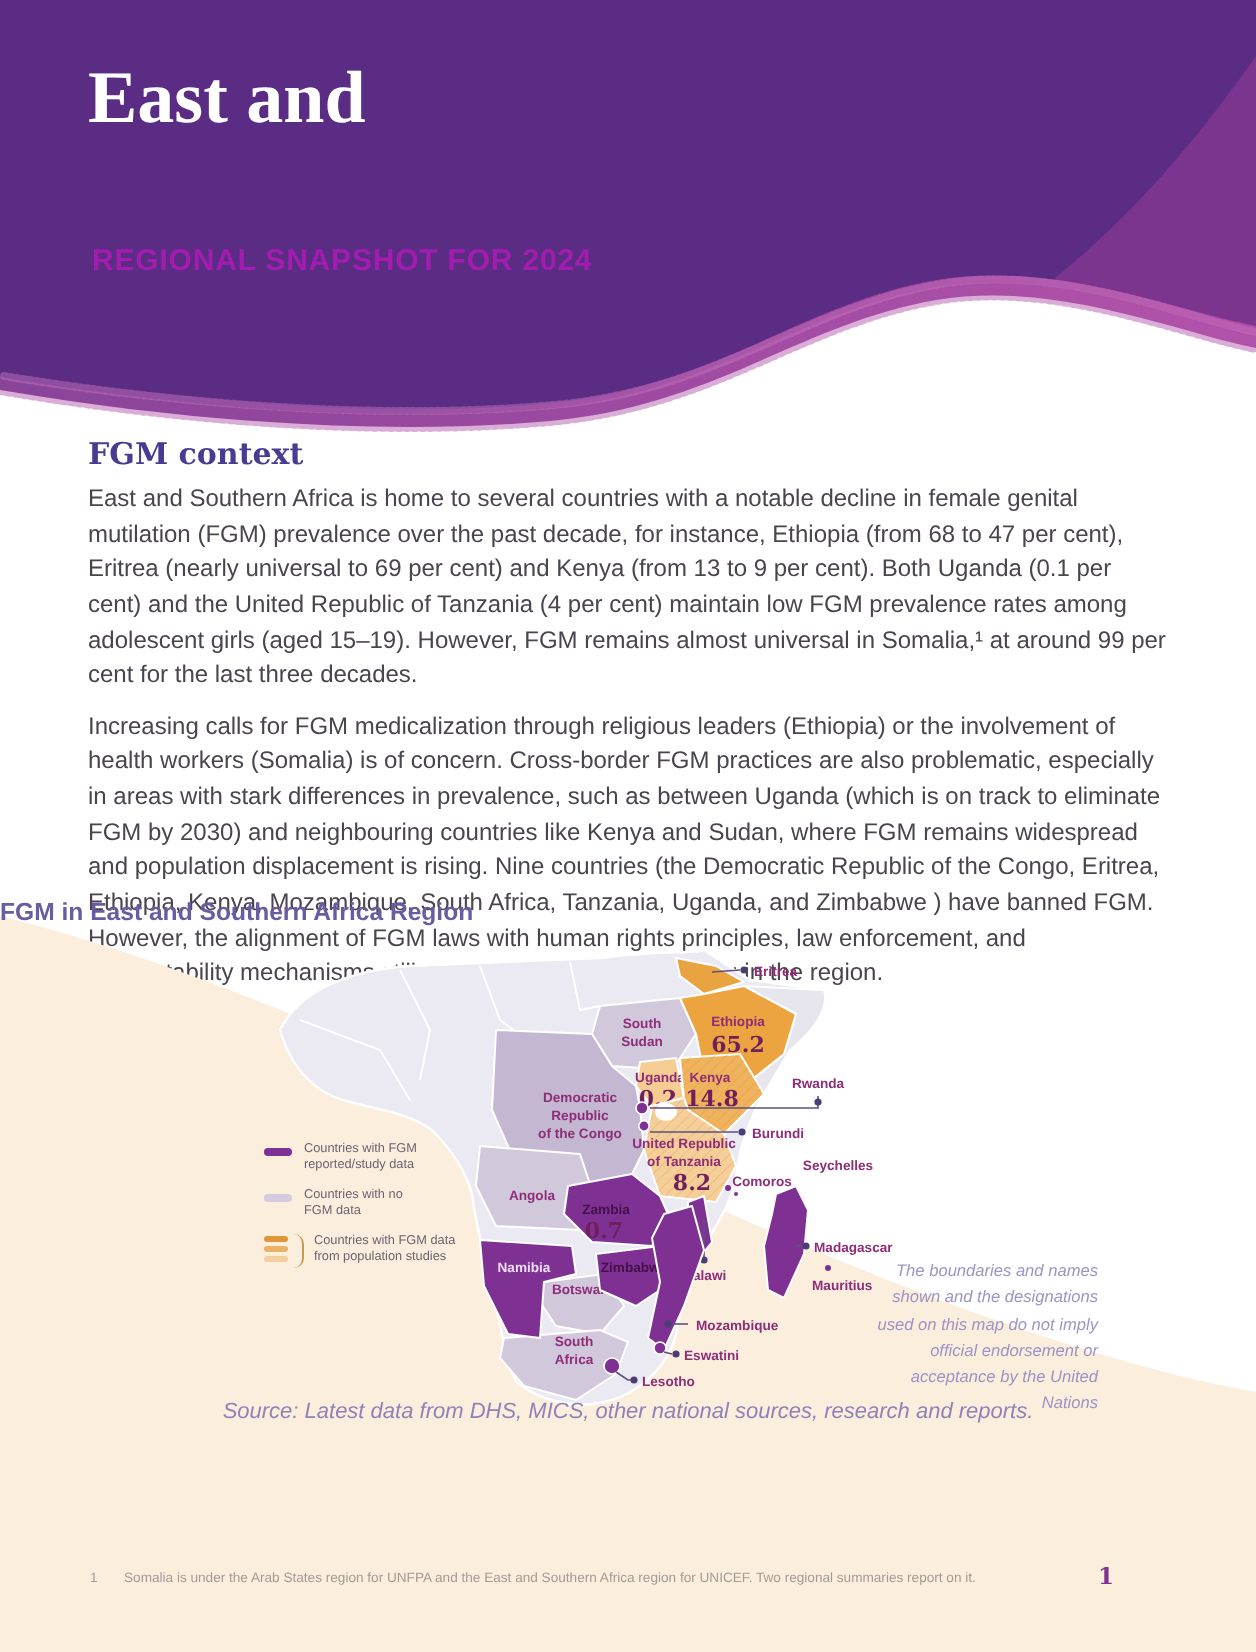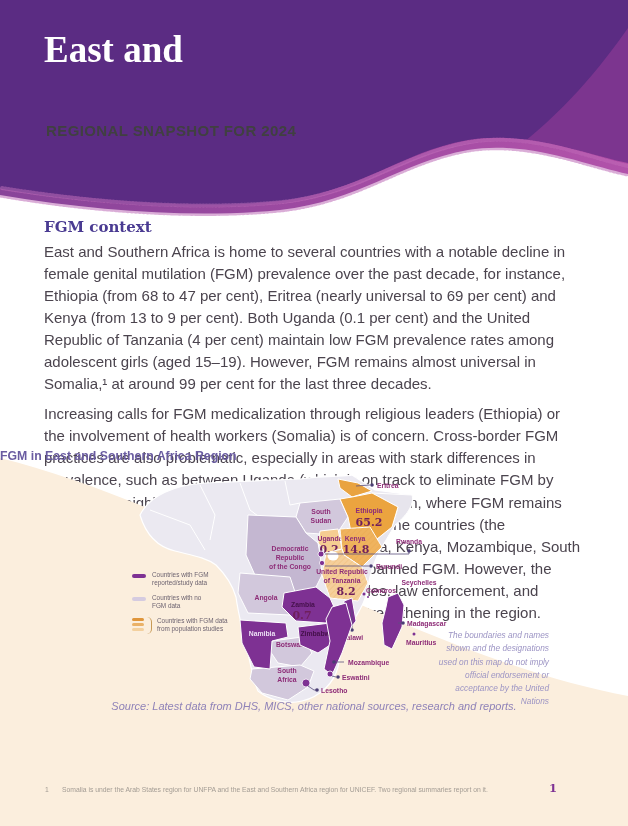--- a/index.html
+++ b/index.html
@@ -3,28 +3,28 @@
 <meta charset="utf-8">
 <style>
   html,body{margin:0;padding:0;}
   body{width:628px;height:826px;position:relative;overflow:hidden;background:#ffffff;
        font-family:"Liberation Sans",sans-serif;}
   .abs{position:absolute;}
 
   
   #header-title{left:44px;top:28px;color:#ffffff;
     font-family:Liberation Serif, serif;font-weight:bold;font-size:37px;line-height:1.18;}
-  #header-subtitle{left:46px;top:122px;color:#404040;font-weight:bold;font-size:15px;
+  #header-subtitle{left:46px;top:122px;color:#a21caf;font-weight:bold;font-size:15px;
     letter-spacing:.4px;}
 
   
   #context-heading{left:44px;top:218px;color:#4a3b92;
     font-family:"DejaVu Serif",serif;font-weight:bold;font-size:15px;}
   #context-paragraphs{left:44px;top:241px;width:541px;color:#4b444e;
-    font-size:15px;line-height:1.47;}
+    font-size:12px;line-height:1.47;}
   #context-paragraphs p{margin:0 0 8px 0;}
 
   
   #map-title{left:0;top:449px;width:551px;text-align:left;color:#6a5ca1;
     font-weight:bold;font-size:12.3px;}
   #legend{left:132px;top:571px;width:118px;font-size:6.4px;line-height:1.25;color:#6d6370;}
   .legend-row{display:flex;align-items:flex-start;margin-bottom:7px;}
   .swatch{width:14px;height:4px;border-radius:2px;margin:3px 6px 0 0;flex:0 0 auto;}
   .swatch-stack{display:flex;flex-direction:column;gap:2px;margin:1px 3px 0 0;flex:0 0 auto;}
   .swatch-stack i{display:block;width:12px;height:3px;border-radius:1.5px;}

